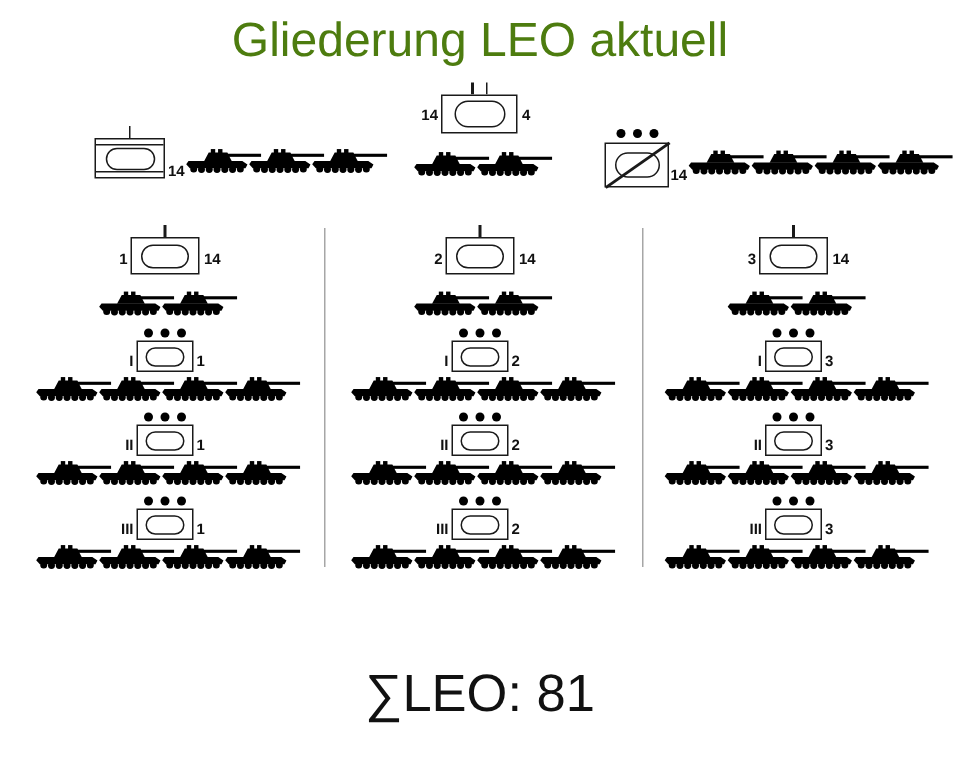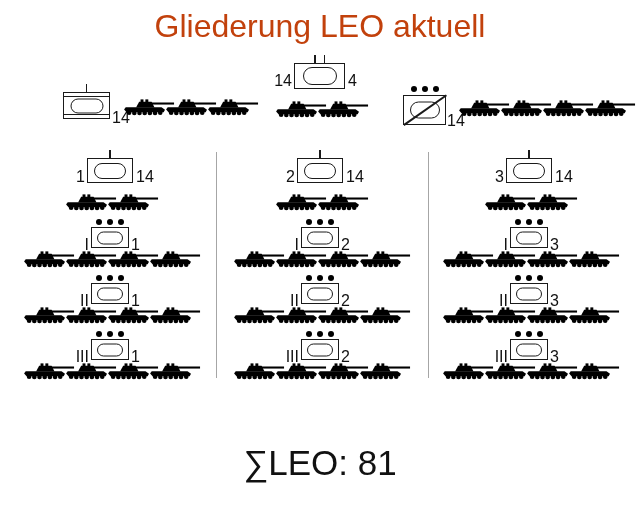--- a/index.html
+++ b/index.html
@@ -7,42 +7,42 @@
   }
   *{box-sizing:border-box;}
   html,body{margin:0;padding:0;background:#fff;}
   .frame{
     position:relative;width:640px;height:514px;background:var(--background);
     font-family:"Liberation Sans",sans-serif;color:var(--ink);overflow:hidden;
   }
   .abs{position:absolute;}
   .title{
     position:absolute;left:0;top:9px;width:100%;text-align:center;
-    font-size:32px;line-height:1.1;color:#c2410c;
+    font-size:32px;line-height:1.1;color:#4d7c0f;
   }
   .summary{
     position:absolute;left:0;top:444px;width:100%;text-align:center;
     font-size:35px;line-height:1.1;color:#111;
   }
   .unit-box{position:absolute;border:1.8px solid var(--ink);background:var(--background);}
   .unit-box.thin{border-width:1.5px;}
   .oval{
     position:absolute;left:50%;top:50%;transform:translate(-50%,-50%);
     border:1.5px solid var(--ink);border-radius:999px;background:var(--background);
   }
   .hline{position:absolute;left:0;right:0;height:1.3px;background:var(--ink);}
   .diag{
     position:absolute;left:50%;top:50%;width:52px;height:1.6px;background:var(--ink);
     transform:translate(-50%,-50%) rotate(-35deg);
   }
   .tick-row{position:absolute;display:flex;gap:8px;justify-content:center;}
   .tick{width:1.8px;height:8px;background:var(--ink);}
   .dots-row{position:absolute;display:flex;gap:5px;justify-content:center;}
   .dot{width:6px;height:6px;border-radius:50%;background:var(--tank);}
-  .lbl{position:absolute;font-size:16px;line-height:1.15;color:#111;white-space:nowrap;}
+  .lbl{position:absolute;font-size:10px;line-height:1.15;color:#111;white-space:nowrap;font-weight:bold;}
   .lbl.r{text-align:right;}
   .tank-row{position:absolute;display:flex;}
   .tank{display:block;width:52px;height:19px;margin-right:-10px;color:var(--tank);}
   .tank:last-child{margin-right:0;}
   .tank svg{display:block;width:52px;height:19px;}
   .divider{position:absolute;width:1px;background:var(--divider);}
 </style>
 </head>
 <body>
 

